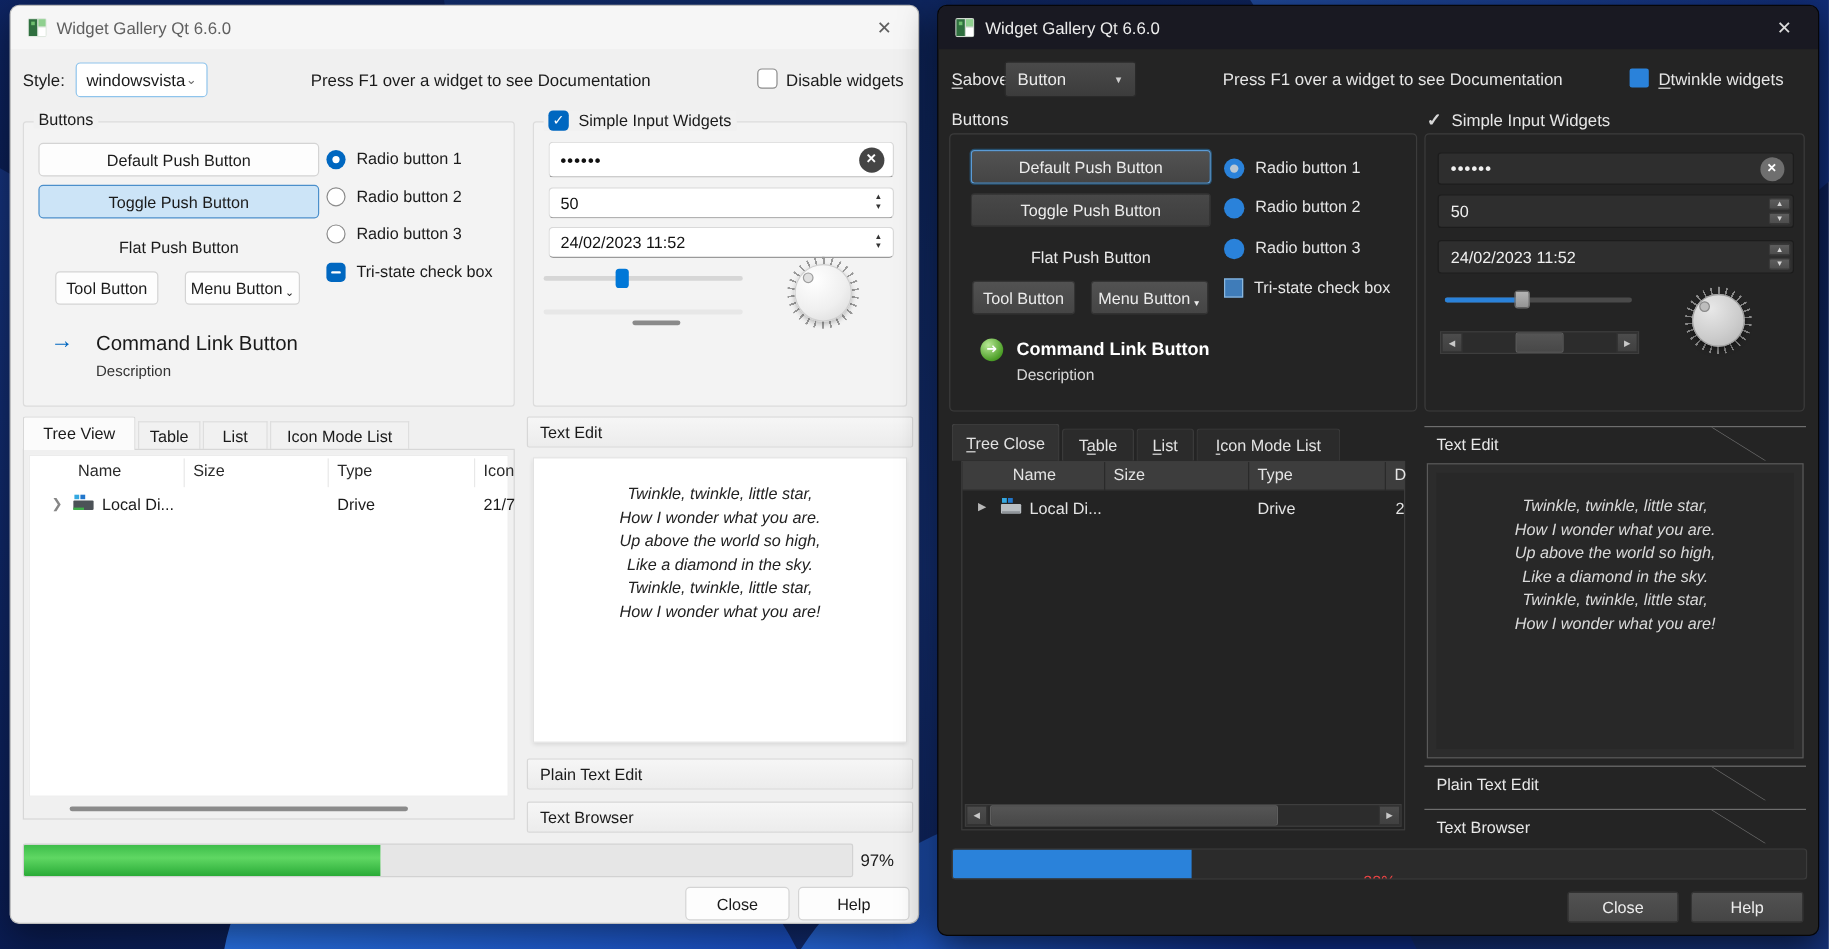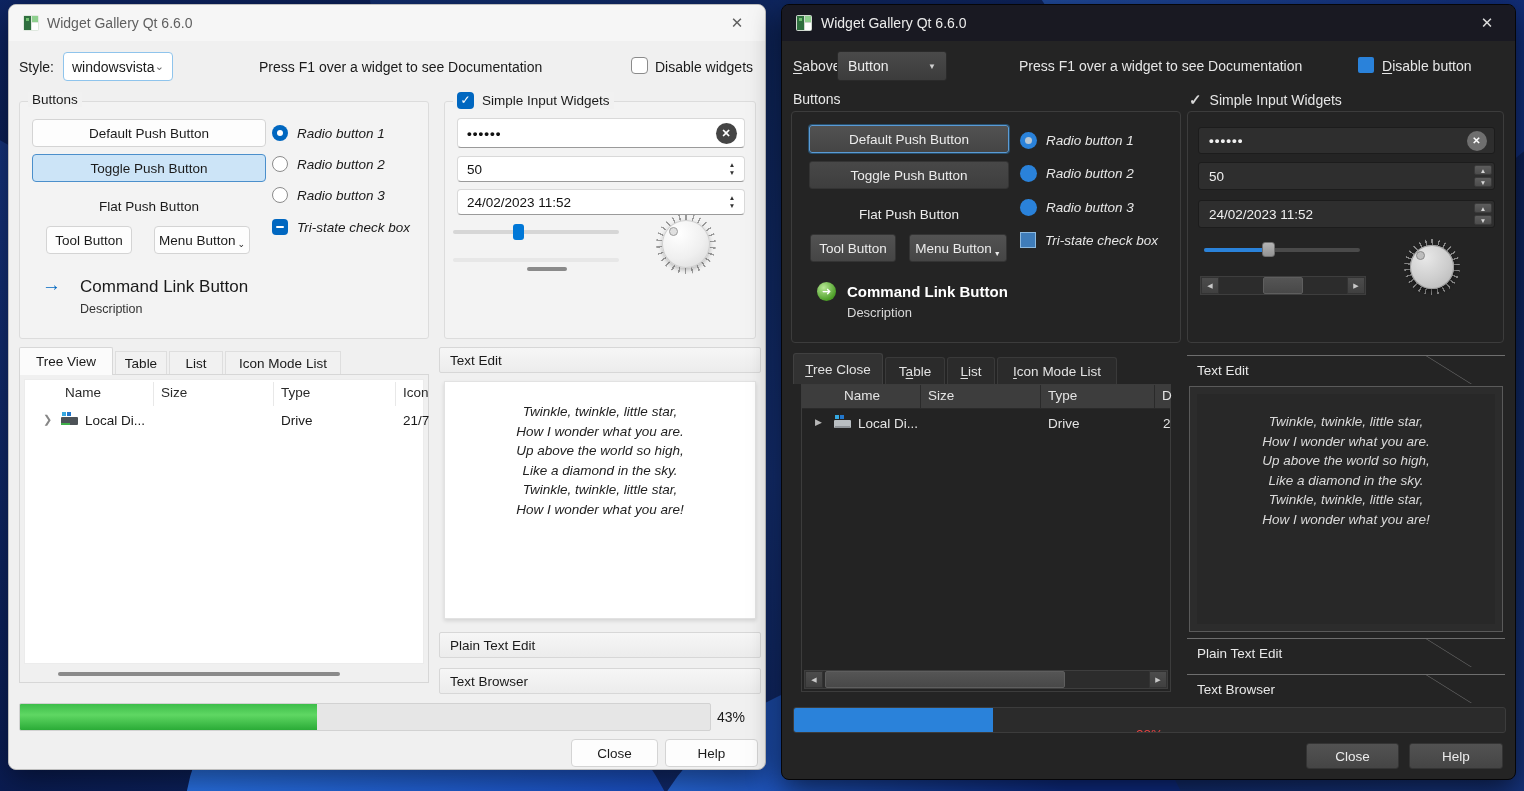--- a/index.html
+++ b/index.html
@@ -35,21 +35,21 @@
   .lbtn.flat { background:transparent; border:none; }
 
   .lcheck-on { width:17px; height:17px; border-radius:4px; background:#0067c0; color:#fff; font-size:12px; line-height:17px; text-align:center; display:inline-block; }
   .lcheck-off { width:17px; height:17px; border-radius:4px; background:#fff; border:1px solid #8b8b8b; display:inline-block; }
   .lcheck-tri { width:16px; height:16px; border-radius:4px; background:#0067c0; position:relative; display:inline-block; }
   .lcheck-tri::after { content:""; position:absolute; left:4px; top:7px; width:8px; height:2px; background:#fff; border-radius:1px; }
   .lradio { width:16px; height:16px; border-radius:50%; display:inline-block; position:relative; }
   .lradio.on { background:#0067c0; }
   .lradio.on::after { content:""; position:absolute; left:5px; top:5px; width:6px; height:6px; border-radius:50%; background:#fff; }
   .lradio.off { background:#fff; border:1px solid #8b8b8b; }
-  .radio-row { position:absolute; display:flex; align-items:center; gap:9px; font-size:13.5px;font-style:italic; }
+  .radio-row { position:absolute; display:flex; align-items:flex-start; gap:9px; font-size:13.5px; }
 
   .lfield { position:absolute; background:#fff; border:1px solid #d9d9d9; border-bottom:1px solid #9a9a9a; border-radius:4px; display:flex; align-items:center; padding:0 9px; font-size:13.5px; color:#111; }
   .clear-btn-l { position:absolute; right:7px; top:4px; width:21px; height:21px; border-radius:50%; background:#454545; color:#fff; font-size:11px; line-height:21px; text-align:center; }
   .spincol { position:absolute; right:4px; top:2px; bottom:2px; width:16px; display:flex; flex-direction:column; align-items:center; justify-content:center; color:#333; font-size:6.5px; line-height:8px; }
 
   .lslider-track { position:absolute; height:4px; background:#d6d6d6; border-radius:2px; }
   .lslider-handle { position:absolute; width:11px; height:16px; background:#0077d7; border-radius:3px; }
   .lscroll-track { position:absolute; height:4px; background:#e7e7e7; border-radius:2px; }
   .lscroll-handle { position:absolute; height:4px; background:#8a8a8a; border-radius:2px; }
 
@@ -267,21 +267,21 @@
     <div>Like a diamond in the sky.</div>
     <div>Twinkle, twinkle, little star,</div>
     <div>How I wonder what you are!</div>
   </div>
   <div class="toolhead-l" style="left:430px;top:627px;width:322px;height:26px;">Plain Text Edit</div>
   <div class="toolhead-l" style="left:430px;top:663px;width:322px;height:26px;">Text Browser</div>
 
   <div class="lprogress" style="left:10px;top:698px;width:692px;height:28px;">
     <div class="fill" style="width: 43%;"></div>
   </div>
-  <span class="abs" style="left:708px;top:704px;">43%</span>
+  <span class="abs" style="left:708px;top:704px;">97%</span>
   <div class="lbtn" style="left:562px;top:734px;width:87px;height:28px;">Close</div>
   <div class="lbtn" style="left:656px;top:734px;width:93px;height:28px;">Help</div>
 </div>
 
 <div class="window win-dark">
 
   <div class="dk-titlebar">
     <svg class="appicon" viewBox="0 0 16 16">
       <rect x="0" y="0" width="16" height="16" rx="2" fill="#cfd8cf"></rect>
       <rect x="1" y="1" width="7" height="14" fill="#2f6f3f"></rect>
@@ -293,21 +293,21 @@
     <span class="dk-close">✕</span>
   </div>
 
   <span class="abs" style="left:11px;top:53px;"><span class="u">S</span><span>above:</span></span>
   <div class="dk-combo" style="left:55px;top:46px;width:110px;height:30px;">
     <span>Button</span>
     <span class="tri">▼</span>
   </div>
   <span class="abs" style="left:237px;top:53px;">Press F1 over a widget to see Documentation</span>
   <span class="dcheck-on abs" style="left:576px;top:52px;"></span>
-  <span class="abs" style="left:600px;top:53px;"><span class="u">D</span><span>isable button</span></span>
+  <span class="abs" style="left:600px;top:53px;"><span class="u">D</span><span>twinkle widgets</span></span>
 
   <span class="dgroup-title" style="left:11px;top:86px;">Buttons</span>
   <div class="dgroup" style="left:9px;top:106px;width:390px;height:232px;">
     <div class="dbtn default" style="left:17px;top:13px;width:200px;height:28px;">Default Push Button</div>
     <div class="dbtn toggle" style="left:17px;top:49px;width:200px;height:28px;">Toggle Push Button</div>
     <div class="dbtn flat" style="left:17px;top:90px;width:200px;height:24px;">Flat Push Button</div>
     <div class="dbtn" style="left:18px;top:122px;width:86px;height:28px;">Tool Button</div>
     <div class="dbtn" style="left:117px;top:122px;width:98px;height:28px;">
       <span>Menu Button</span>
         <span style="font-size:7px;margin-left:2px;margin-top:10px;">▼</span>

